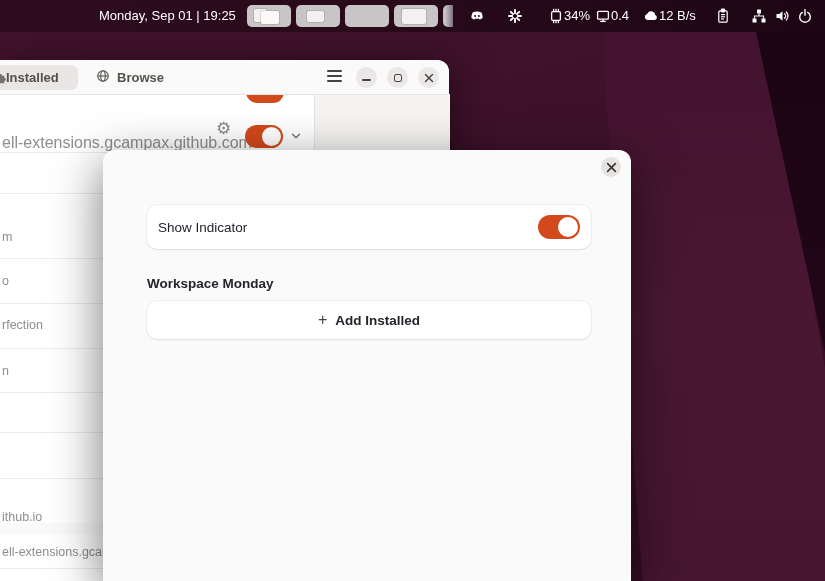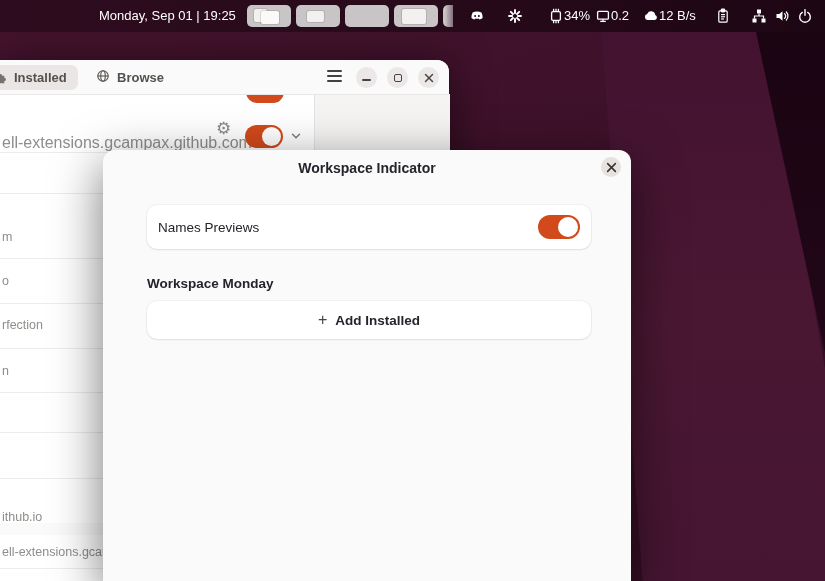--- a/index.html
+++ b/index.html
@@ -26,21 +26,21 @@
   .ti{position:absolute;top:8px;display:flex;align-items:flex-start;gap:0;color:#fff;font-size:13px;}
   .ti svg{display:block;}
 
   
   .win{position:absolute;left:0;top:60px;width:449px;height:521px;z-index:10;
     background:#fafafa;border-radius:0 12px 0 0;box-shadow:0 6px 40px rgba(0,0,0,.55);}
   .headerbar{position:absolute;left:0;top:0;width:449px;height:34px;z-index:3;
     background:#fafafa;border-radius:0 12px 0 0;border-bottom:1px solid #e9e7e5;}
   .tab-installed{position:absolute;left:-24px;top:5px;width:102px;height:25px;background:#e9e6e5;
     border-radius:7px;display:flex;align-items:center;font-size:13px;font-weight:600;color:#55514c;}
-  .tab-installed .lbl{margin-left:38px;}
+  .tab-installed .lbl{margin-left:30px;}
   .tab-installed svg{position:absolute;left:18px;top:5px;}
   .tab-browse{position:absolute;left:96px;top:5px;height:25px;display:flex;align-items:center;gap:7px;
     font-size:13px;font-weight:600;color:#55514c;}
   .hamburger{position:absolute;left:327px;top:10px;display:flex;flex-direction:column;gap:3px;}
   .hamburger i{width:15px;height:2px;background:#45423e;border-radius:1px;}
   .wbtn{position:absolute;top:7px;width:21px;height:21px;border-radius:50%;background:#ebe8e7;
     display:flex;align-items:center;justify-content:center;}
   .wbtn-min{left:356px;} .wbtn-max{left:387px;} .wbtn-close{left:418px;}
   .glyph-min{width:9px;height:2px;background:#474440;border-radius:1px;margin-top:4px;}
   .glyph-max{width:8px;height:8px;border:1.5px solid #474440;border-radius:2px;box-sizing:border-box;}
@@ -142,21 +142,21 @@
     </div>
 
     <div class="ti" style="left:595px;">
       <span>
         <svg width="16" height="16" viewBox="0 0 16 16" fill="none" stroke="#fff" stroke-width="1.3">
           <rect x="2.6" y="3.4" width="10.8" height="7.8" rx="1"></rect>
           <line x1="8" y1="11.2" x2="8" y2="13"></line>
             <line x1="5.2" y1="13.4" x2="10.8" y2="13.4"></line>
         </svg>
       </span>
-      <span>0.2</span>
+      <span>0.4</span>
     </div>
 
     <div class="ti" style="left:643px;">
       <span>
         <svg width="16" height="16" viewBox="0 0 16 16">
           <path d="M4.6 12a3 3 0 0 1-.4-5.9A4.1 4.1 0 0 1 12.2 7a2.6 2.6 0 0 1-.4 5z" fill="#fff"></path>
         </svg>
       </span>
       <span>12 B/s</span>
     </div>
@@ -265,30 +265,29 @@
       <div class="wbtn wbtn-close">
         <svg width="10" height="10" viewBox="0 0 10 10">
           <line x1="1.5" y1="1.5" x2="8.5" y2="8.5" stroke="#474440" stroke-width="1.5" stroke-linecap="round"></line>
           <line x1="8.5" y1="1.5" x2="1.5" y2="8.5" stroke="#474440" stroke-width="1.5" stroke-linecap="round"></line>
         </svg>
       </div>
     </div>
   </div>
 
   <div class="dialog">
-    <div class="dlg-title">Workspace Indicator</div>
     <div class="dlg-close">
       <svg width="11" height="11" viewBox="0 0 10 10">
         <line x1="1.5" y1="1.5" x2="8.5" y2="8.5" stroke="#37332f" stroke-width="1.4" stroke-linecap="round"></line>
         <line x1="8.5" y1="1.5" x2="1.5" y2="8.5" stroke="#37332f" stroke-width="1.4" stroke-linecap="round"></line>
       </svg>
     </div>
 
     <div class="card card-previews">
-      <span class="lbl">Names Previews</span>
+      <span class="lbl">Show Indicator</span>
       <div class="dlg-switch toggle" style="background:#d2491c;">
         <div class="knob"></div>
       </div>
     </div>
 
     <div class="section-h">Workspace Monday</div>
 
     <div class="card card-add">
       <span class="plus">+</span>
       <span>Add Installed</span>

